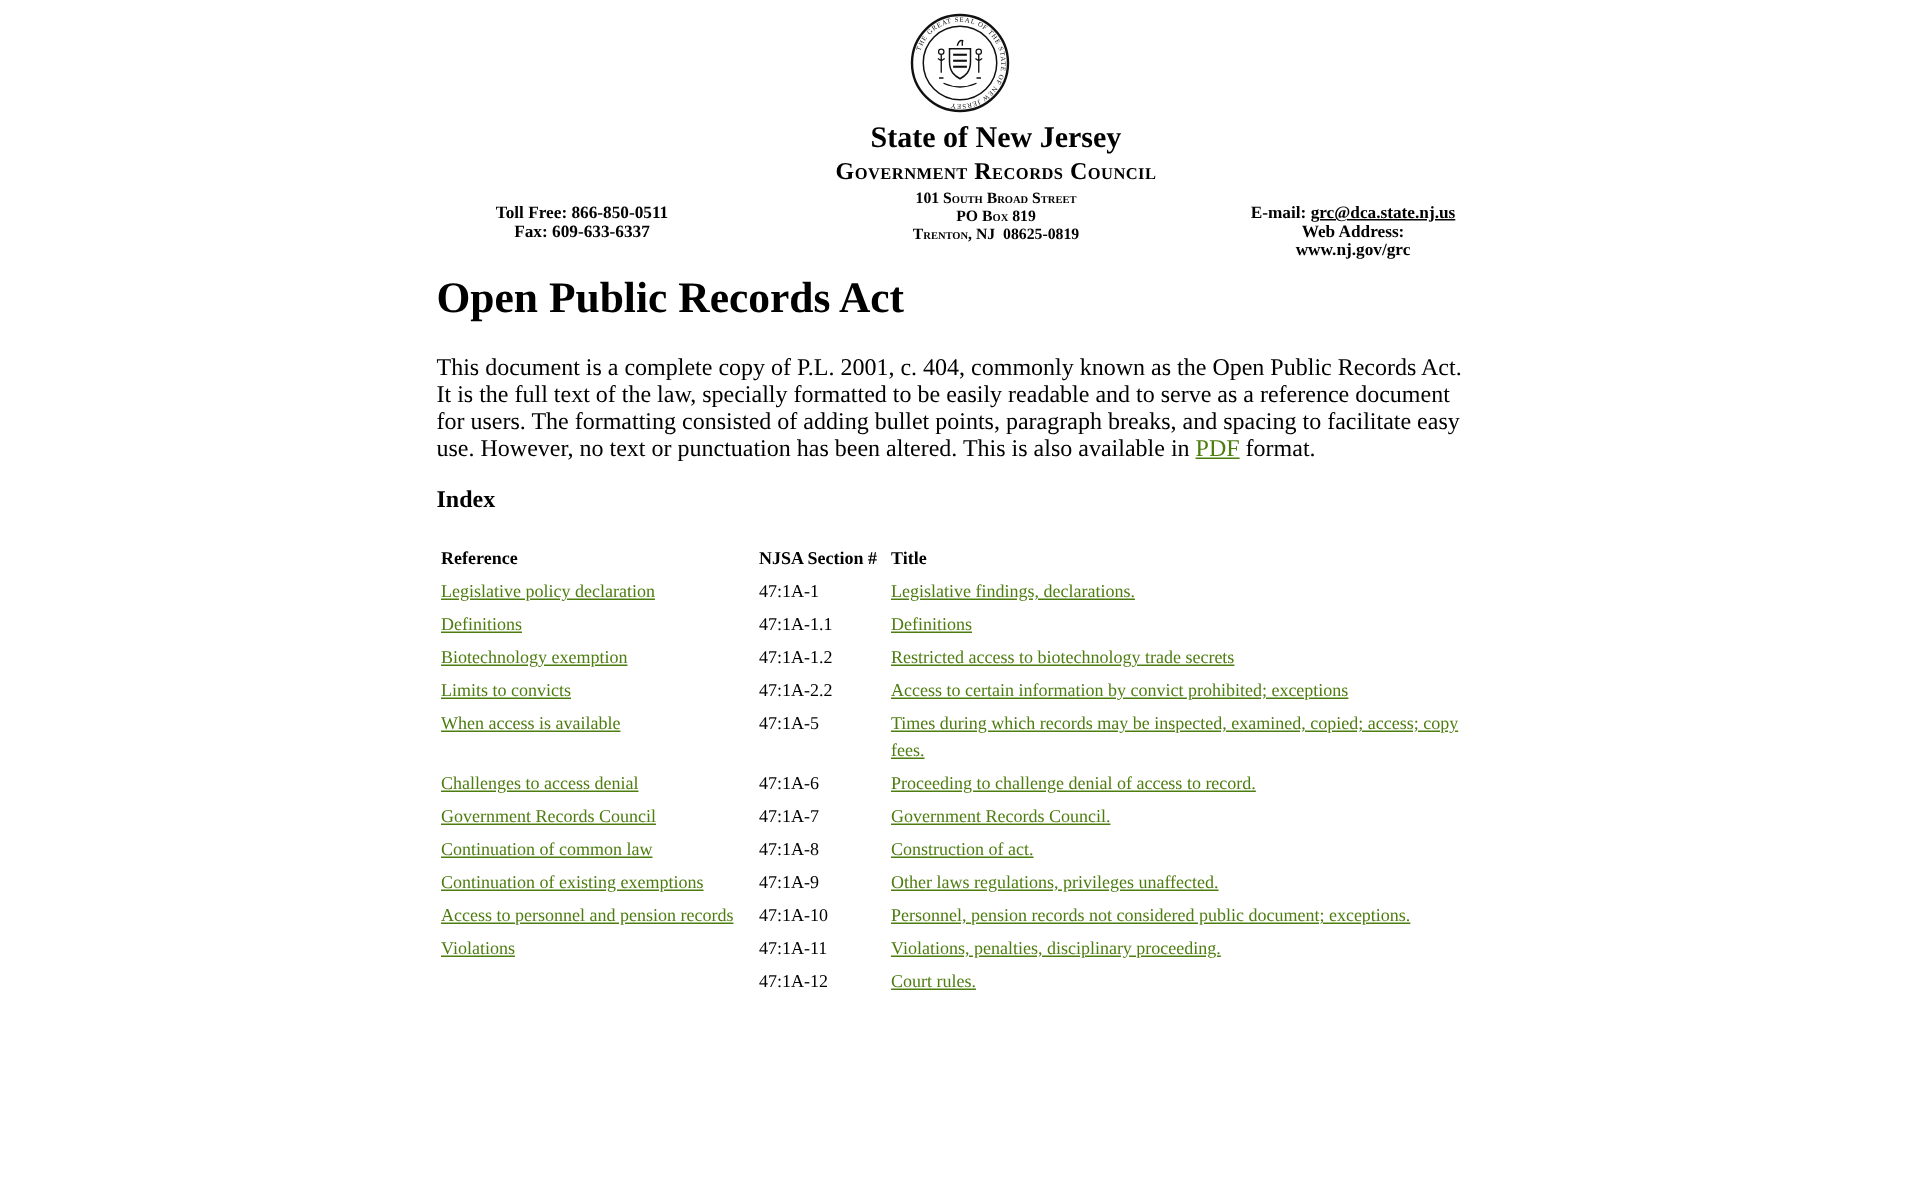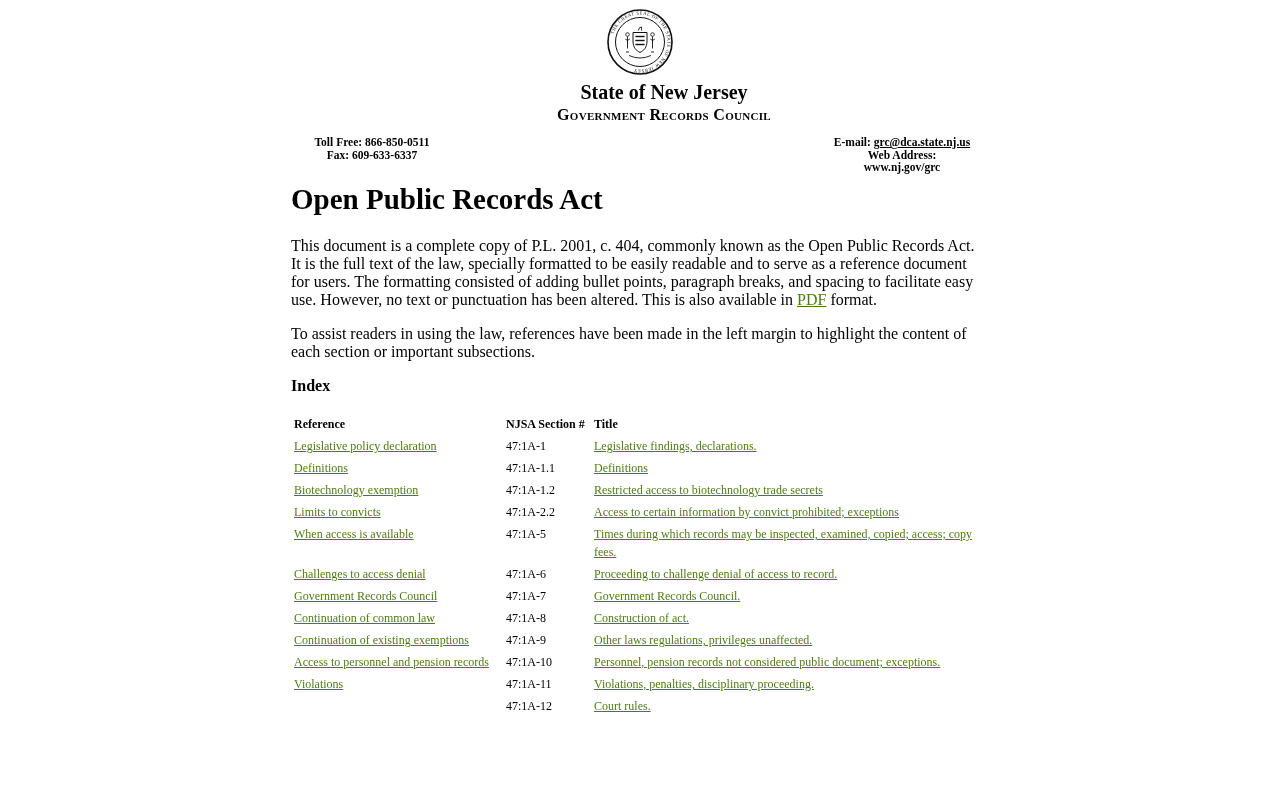--- a/index.html
+++ b/index.html
@@ -12,21 +12,21 @@
   .page { position:relative; width:1280px; height:800px; background:#fff; }
 
   
   .header { position:relative; height:175px; }
   .seal { position:absolute; left:606px; top:8px; width:68px; height:68px; }
   .header-text { position:absolute; left:664px; top:80px; transform:translateX(-50%); text-align:center; white-space:nowrap; }
   .state-name { font-size:20px; font-weight:bold; line-height:24px; }
   .org-name { font-size:16px; font-weight:bold; font-variant:small-caps; line-height:18px; margin-top:2px; letter-spacing:0.3px; }
   .addr { font-size:10.5px; font-weight:bold; font-variant:small-caps; line-height:12px; white-space:pre; }
   .addr-block { margin-top:3px; }
-  .contact-left { position:absolute; left:372px; top:136px; transform:translateX(-50%); text-align:center;
+  .contact-left { position:absolute; left:388px; top:136px; transform:translateX(-50%); text-align:center;
                   font-size:11.5px; font-weight:bold; line-height:12.5px; white-space:nowrap; }
   .contact-right { position:absolute; left:902px; top:136px; transform:translateX(-50%); text-align:center;
                    font-size:11.5px; font-weight:bold; line-height:12.5px; white-space:nowrap; }
   .email-link { color:#000; }
 
   
   .main { margin-left:291px; width:689px; }
   h1.doc-title { font-size:29px; font-weight:bold; line-height:33px; margin-top:8px; }
   p.body-par { font-size:16px; line-height:18px; margin-top:21px; }
   p.body-par + p.body-par { margin-top:16px; }
@@ -72,20 +72,25 @@
       <path d="M21.5,28.5 v12 M19.3,31 l2.2,1.5 l2.3,-1.5 M20,44 h3" fill="none" stroke="#111" stroke-width="0.9"></path>
       <circle cx="46.5" cy="26.5" r="1.8" fill="none" stroke="#111" stroke-width="0.8"></circle>
       <path d="M46.5,28.5 v12 M44.3,31 l2.2,1.5 l2.3,-1.5 M45,44 h3" fill="none" stroke="#111" stroke-width="0.9"></path>
 
       <path d="M23,47.5 q11,5 22,0" fill="none" stroke="#111" stroke-width="0.9"></path>
     </svg>
 
     <div class="header-text">
       <div class="state-name">State of New Jersey</div>
       <div class="org-name">Government Records Council</div>
+      <div class="addr-block">
+        <div class="addr">101 South Broad Street</div>
+        <div class="addr">PO Box 819</div>
+        <div class="addr">Trenton, NJ  08625-0819</div>
+      </div>
     </div>
 
     <div class="contact-left">
       <div>Toll Free: 866-850-0511</div>
       <div>Fax: 609-633-6337</div>
     </div>
 
     <div class="contact-right">
       <div><span>E-mail: </span><a href="#" class="email-link">grc@dca.state.nj.us</a></div>
       <div>Web Address:</div>
@@ -93,21 +98,20 @@
     </div>
 
   </div>
 
   <div class="main">
 
     <h1 class="doc-title">Open Public Records Act</h1>
 
     <p class="body-par"><span>This document is a complete copy of P.L. 2001, c. 404, commonly known as the Open Public Records Act. It is the full text of the law, specially formatted to be easily readable and to serve as a reference document for users. The formatting consisted of adding bullet points, paragraph breaks, and spacing to facilitate easy use. However, no text or punctuation has been altered. This is also available in </span><a href="#" class="blue-link">PDF</a><span> format.</span></p>
 
-    <p class="body-par">To assist readers in using the law, references have been made in the left margin to highlight the content of each section or important subsections.</p>
 
     <div class="index-heading">Index</div>
 
     <table class="index-table">
       <colgroup>
           <col class="c-ref">
           <col class="c-njsa">
           <col class="c-title">
         </colgroup>
       <thead>

